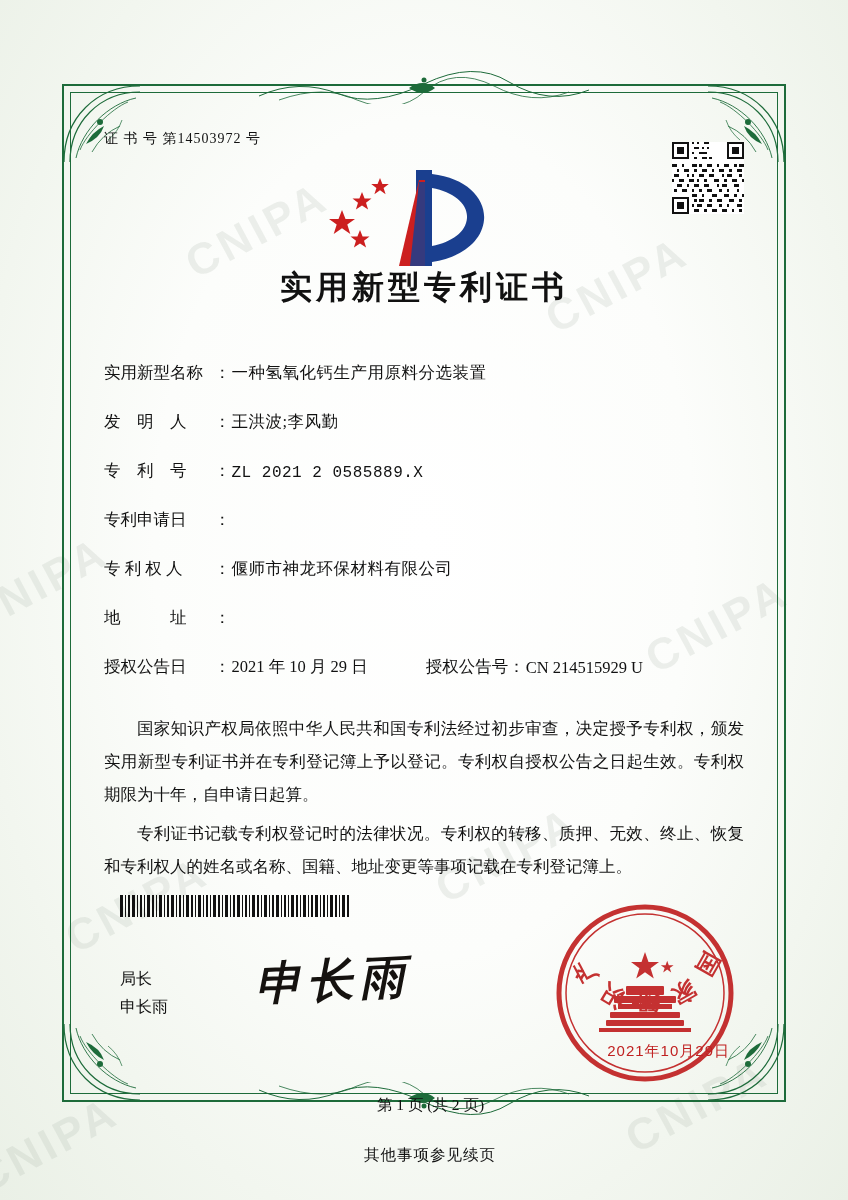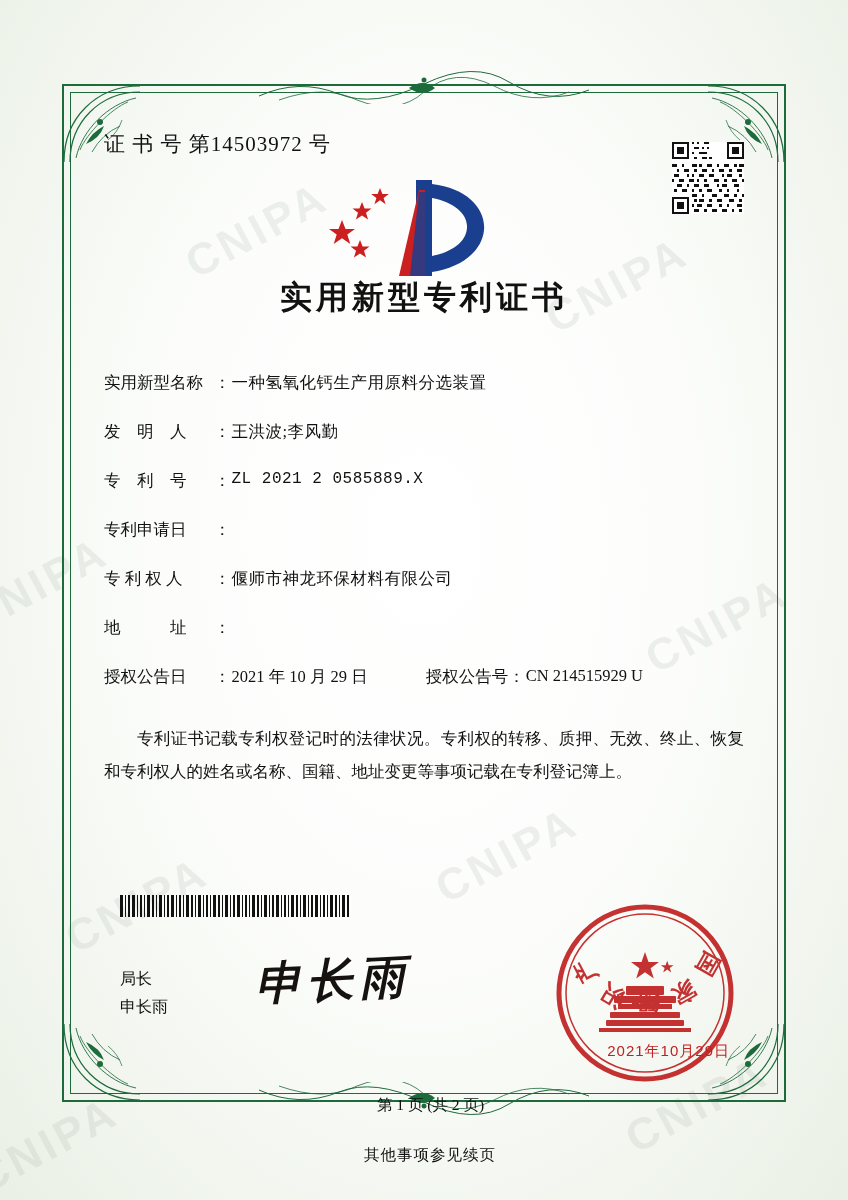--- a/index.html
+++ b/index.html
@@ -81,21 +81,21 @@
 
   
   .content {
     position: absolute;
     left: 104px;
     top: 130px;
     right: 104px;
   }
 
   .cert-no {
-    font-size: 21px;
+    font-size: 14px;
     color: #111;
     letter-spacing: 1px;
     margin-bottom: 16px;
   }
 
   .qr {
     position: absolute;
     right: 0;
     top: 12px;
     width: 72px;
@@ -120,21 +120,21 @@
     font-family: "DejaVu Serif", "Liberation Serif", serif;
   }
 
   .fields {
     margin-top: 52px;
     font-size: 16.5px;
     color: #111;
   }
   .field-row {
     display: flex;
-    align-items: flex-start;
+    align-items: flex-end;
     margin-bottom: 27px;
   }
   .field-label {
     width: 110px;
     flex: none;
     letter-spacing: 0px;
     white-space: nowrap;
   }
   .field-label.spread {
     display: flex;
@@ -498,20 +498,21 @@
         <span class="field-sep">：</span>
         <span>2021 年 10 月 29 日</span>
         <span class="inline-second">授权公告号</span>
         <span class="field-sep">：</span>
         <span>CN 214515929 U</span>
       </div>
 
     </div>
 
     <div class="paragraphs">
+      <p>国家知识产权局依照中华人民共和国专利法经过初步审查，决定授予专利权，颁发实用新型专利证书并在专利登记簿上予以登记。专利权自授权公告之日起生效。专利权期限为十年，自申请日起算。</p>
       <p>专利证书记载专利权登记时的法律状况。专利权的转移、质押、无效、终止、恢复和专利权人的姓名或名称、国籍、地址变更等事项记载在专利登记簿上。</p>
     </div>
 
   </div>
 
   <div class="barcode">
     <svg width="230" height="22" viewBox="0 0 230 22" shape-rendering="crispEdges">
       <g fill="#111111">
         <rect x="0" y="0" width="3" height="22"></rect>
           <rect x="5" y="0" width="1" height="22"></rect>

